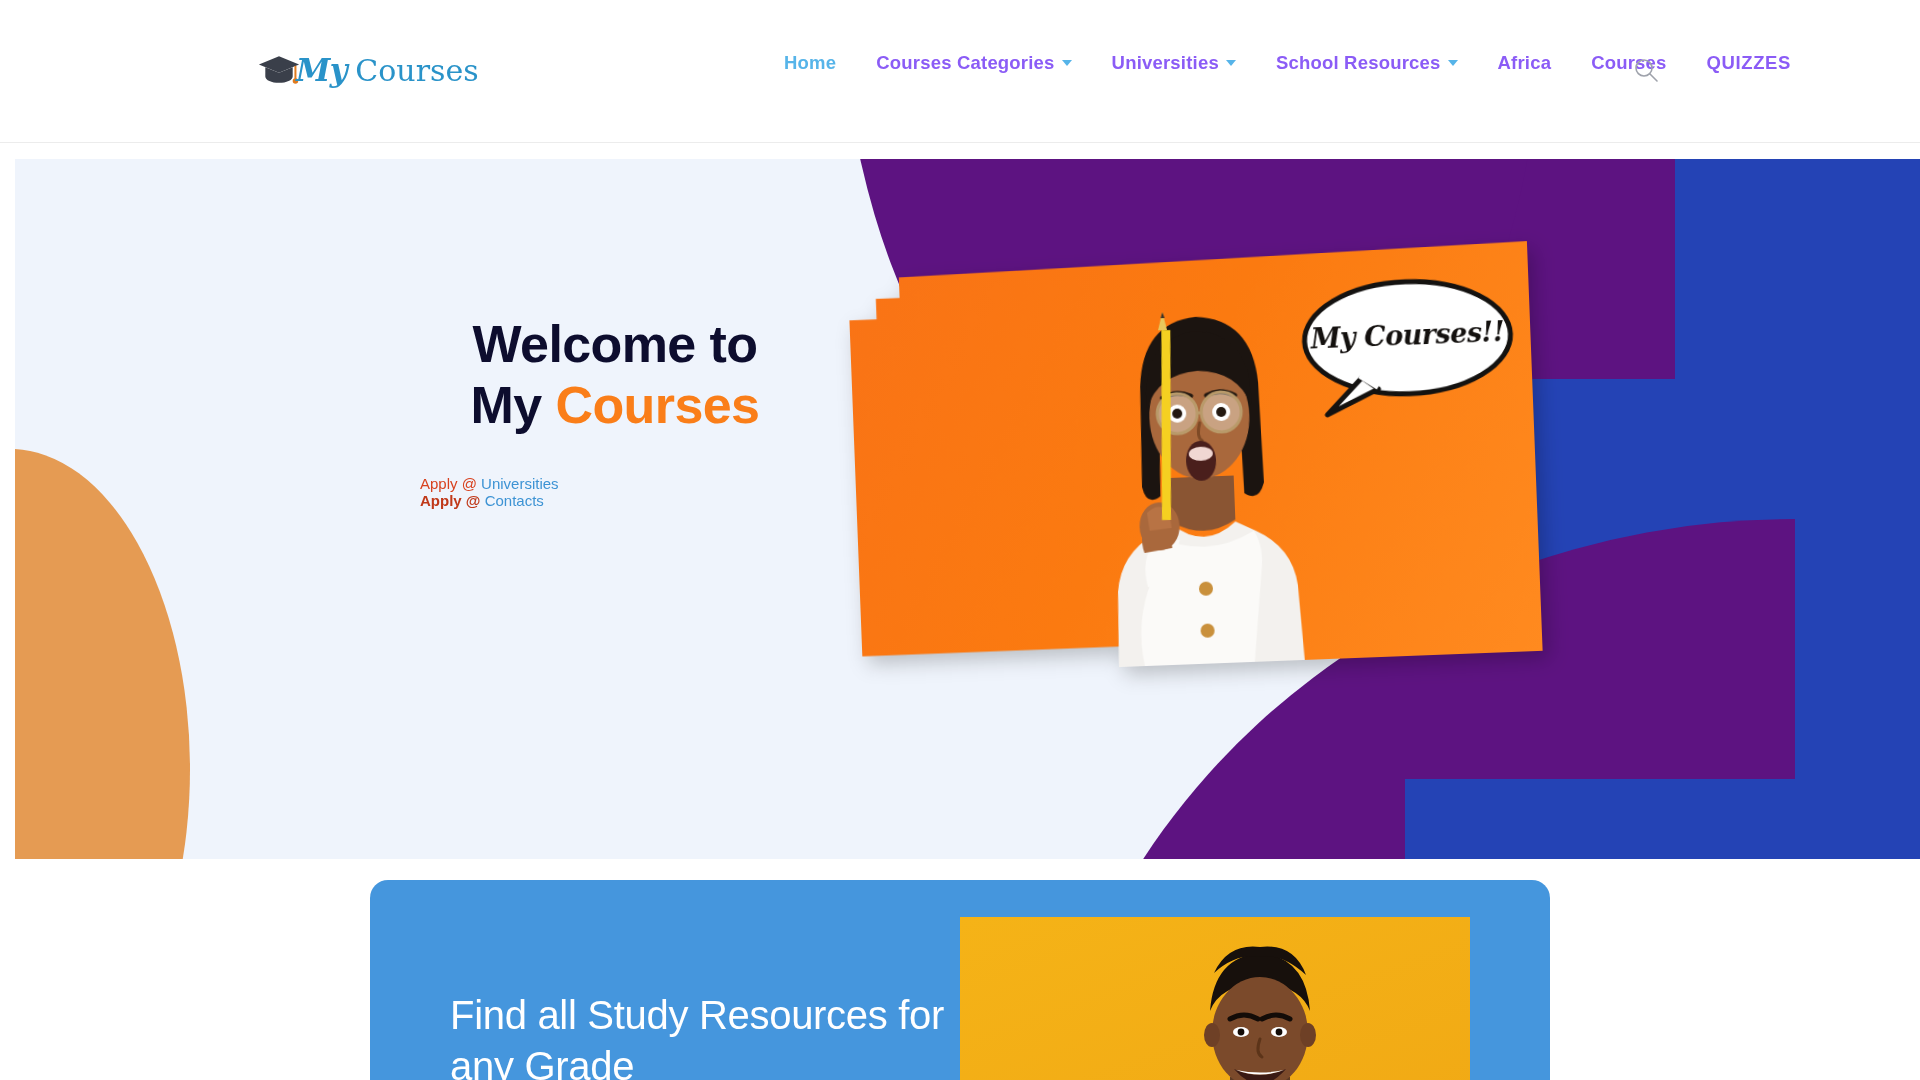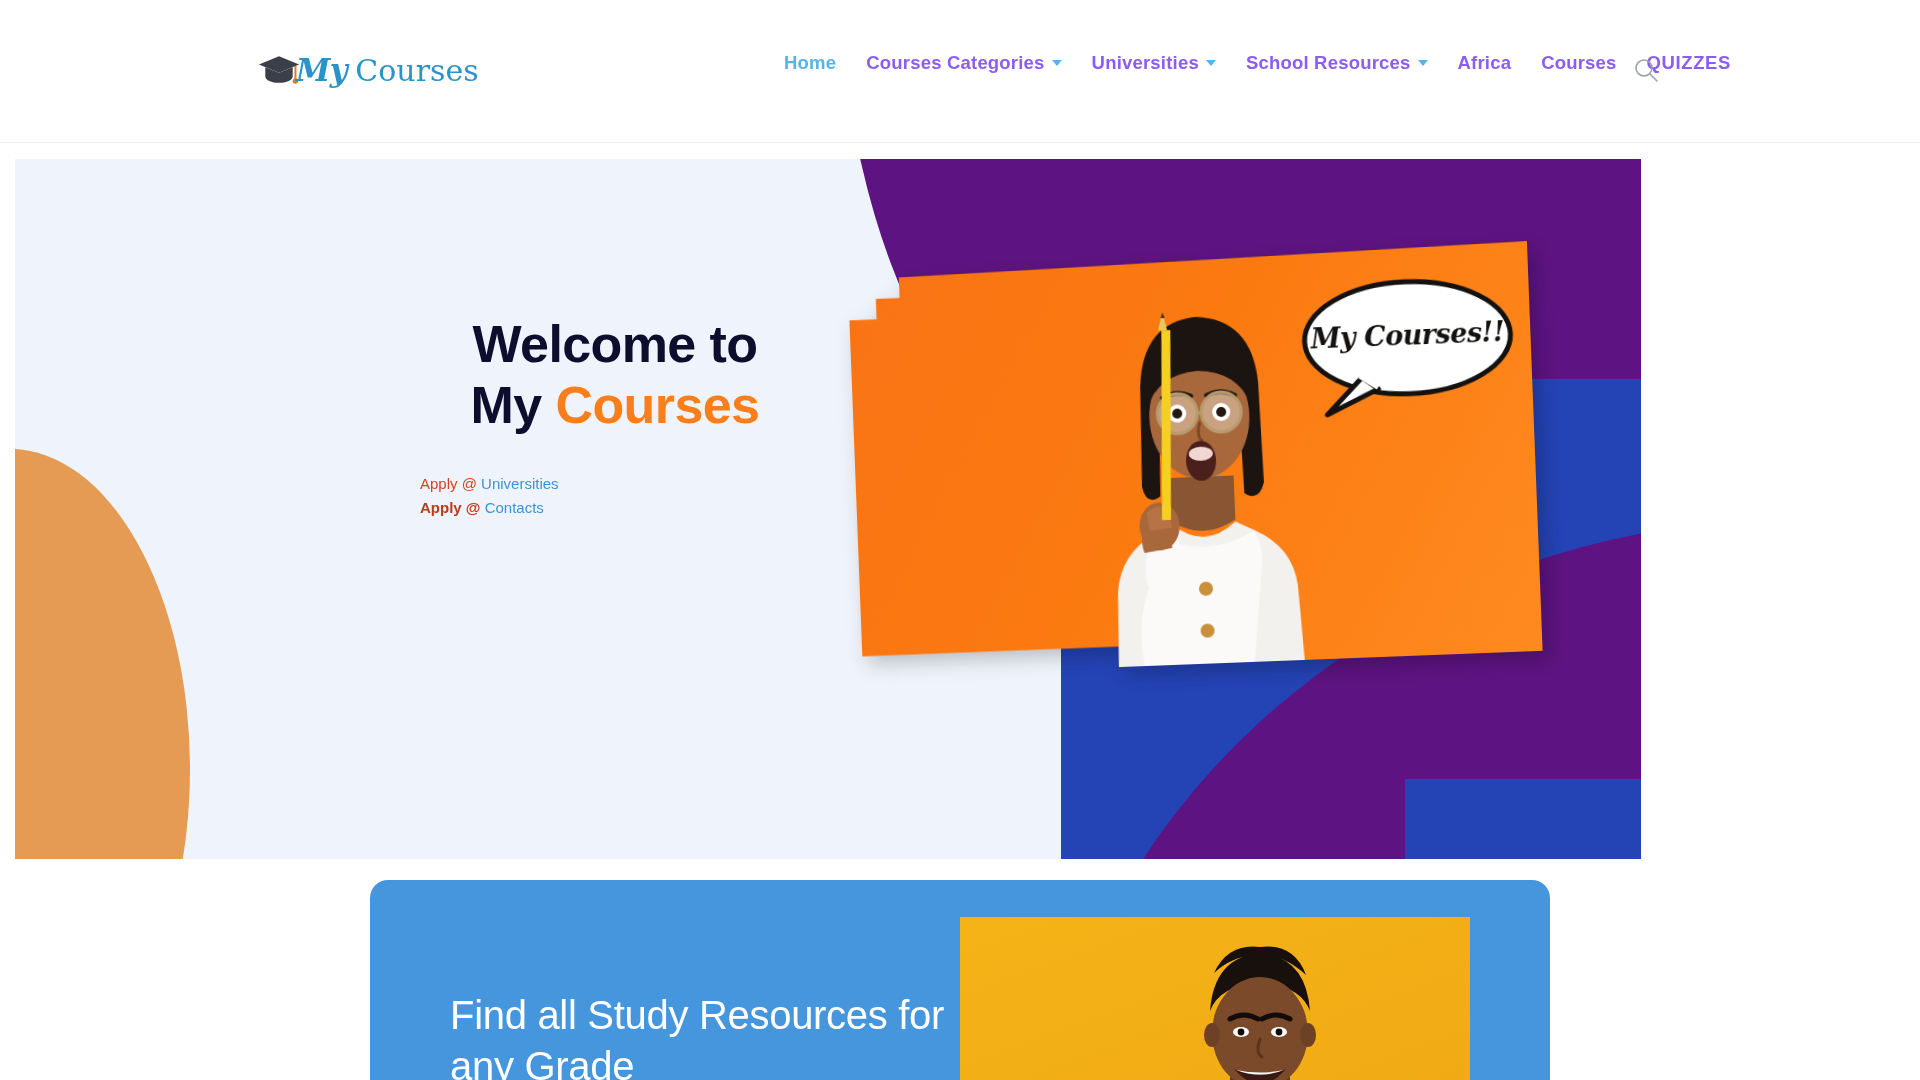--- a/index.html
+++ b/index.html
@@ -38,21 +38,21 @@
   }
   .logo-courses {
     font-family: "DejaVu Serif", serif;
     font-weight: 400; font-size: 30px;
     color: #2a93c9; line-height: 1;
     margin-left: 8px;
   }
 
   .main-nav {
     position: absolute; left: 770px; top: 52px;
-    display: flex; align-items: center; gap: 2px;
+    display: flex; align-items: center; gap: 12px;
   }
   .nav-item {
     display: flex; align-items: center;
     font-size: 18.5px; font-weight: 700;
     color: #8b5cf6; letter-spacing: 0.2px;
     padding: 0 14px; cursor: pointer;
     white-space: nowrap;
   }
   .nav-item.active { color: #56b4e9; }
   .nav-item .caret {
@@ -67,21 +67,21 @@
   .search-btn {
     position: absolute; left: 1633px; top: 57px;
     width: 26px; height: 26px; cursor: pointer;
   }
   .search-btn svg { display: block; }
 
   
   .hero {
     position: absolute;
     top: 159px; left: 15px;
-    width: 1626px; height: 700px;
+    width: 1905px; height: 700px;
     background: #eff4fc;
     overflow: hidden;
   }
   
   .shape-blue {
     position: absolute;
     right: 0; top: 0;
     width: 580px; height: 700px;
     background: #2443b5;
   }
@@ -150,21 +150,21 @@
     display: inline-flex; align-items: center; justify-content: center;
     height: 57px; padding: 0 37px;
     background: #2443b5; color: #ffffff;
     font-size: 18px; font-weight: 700;
     border: none; border-radius: 34px;
     cursor: pointer; white-space: nowrap;
     box-shadow: 0 4px 12px rgba(36,67,181,0.22);
   }
   .apply-links {
     margin-left: 40px;
-    display: flex; flex-direction: column; gap: 7px;
+    display: flex; flex-direction: column; gap: 0;
   }
   .apply-line {
     font-size: 15px; white-space: nowrap; cursor: pointer;
   }
   .apply-line .apply-word { color: #d8421f; font-weight: 400; }
   .apply-line.bold .apply-word { font-weight: 700; color: #c0391a; }
   .apply-line .apply-target { color: #3d93d4; }
 
   
   .hero-photo {

